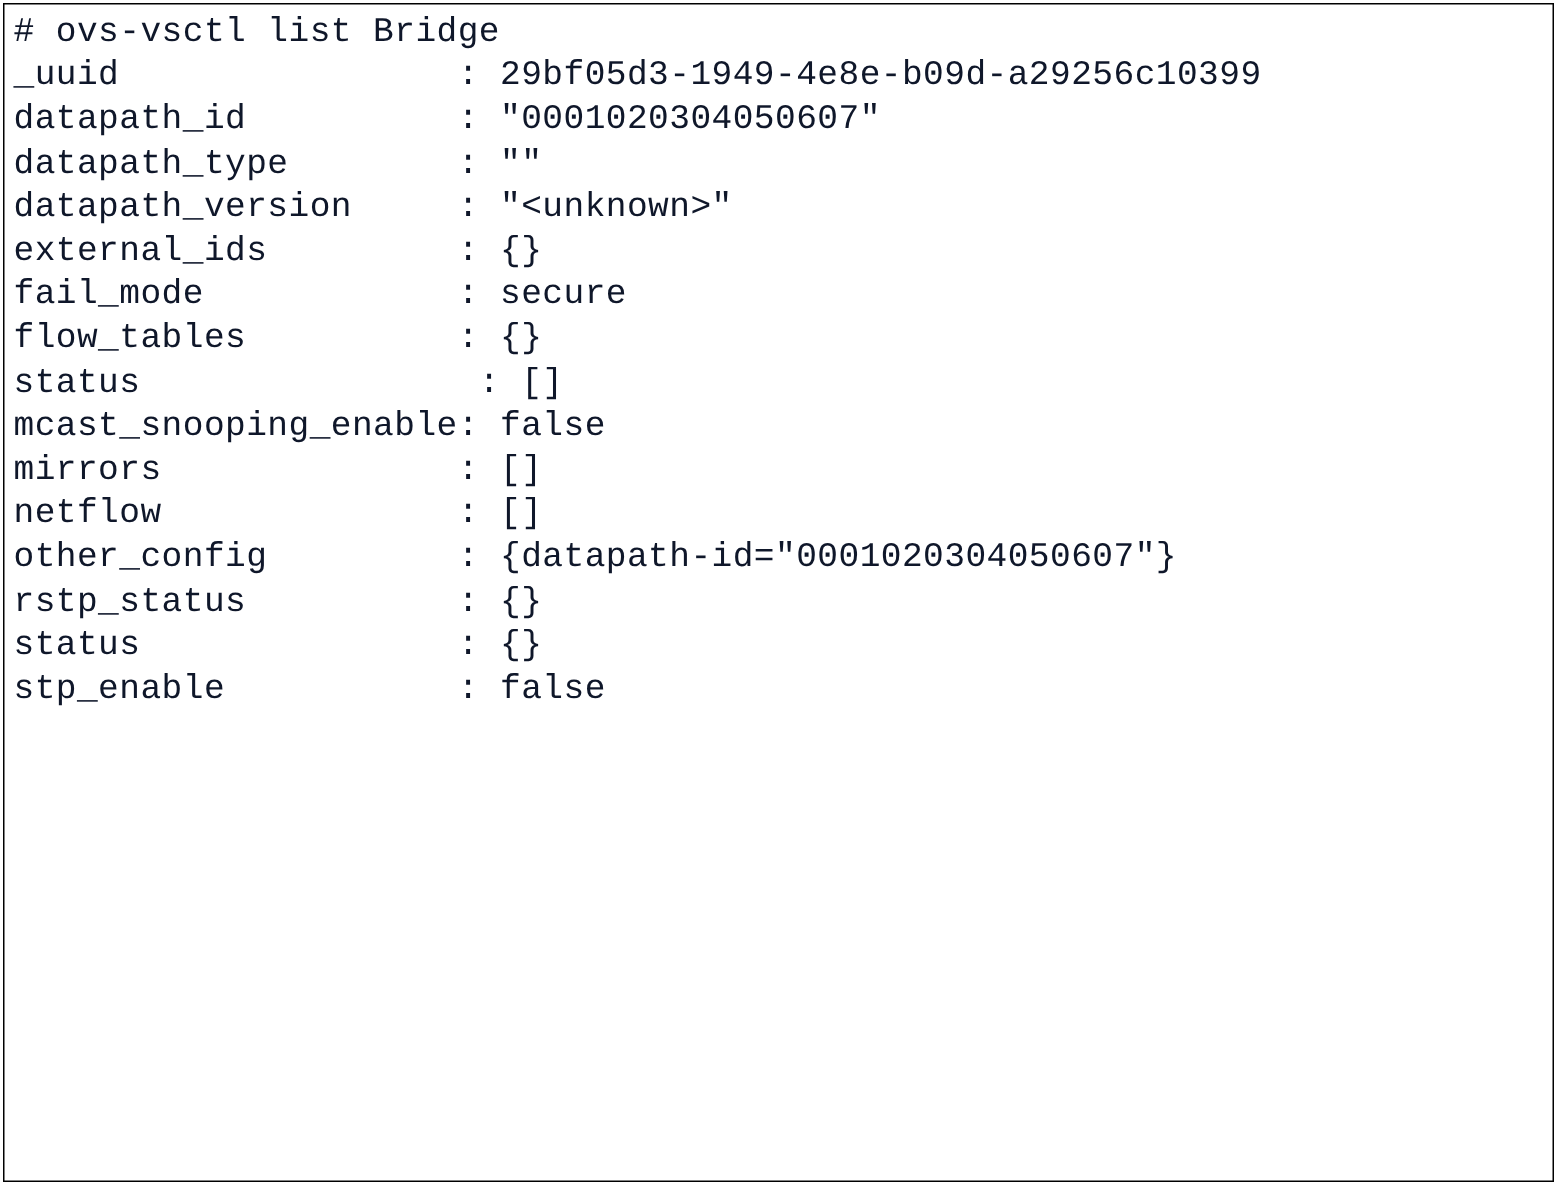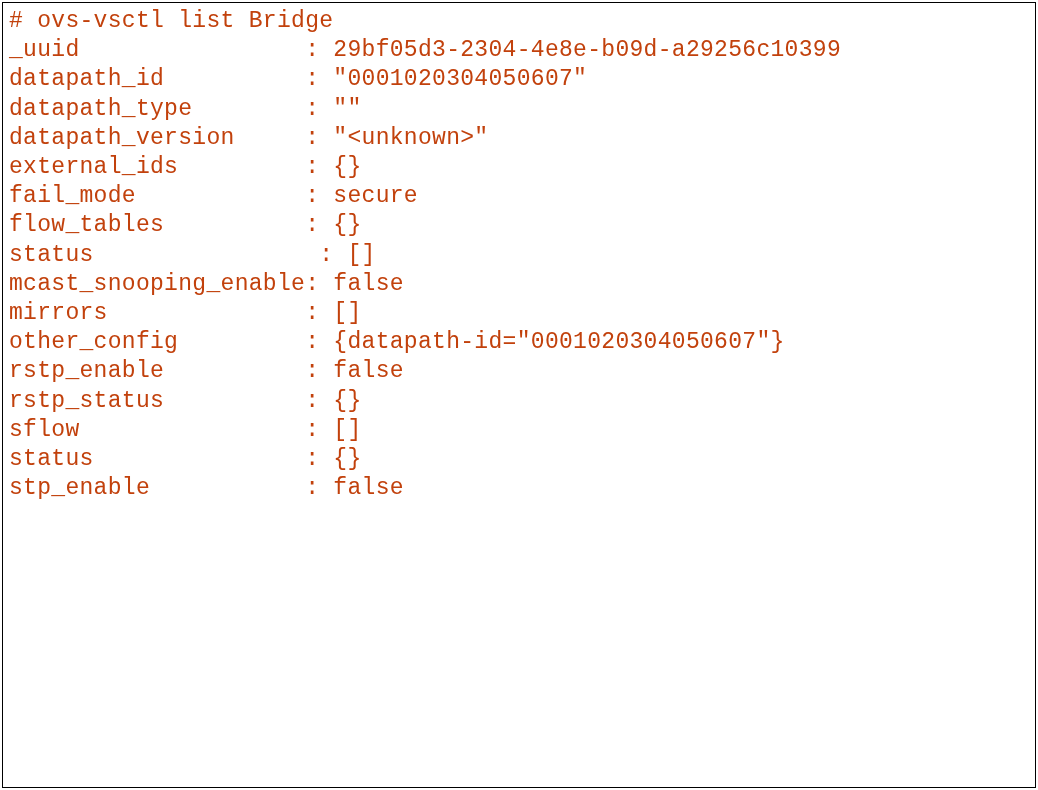--- a/index.html
+++ b/index.html
@@ -17,39 +17,38 @@
     .terminal {
       border: 1.5px solid #000000;
       padding: 4px 6px 6px 6px;
       width: 1034px;
       height: 786px;
       overflow: hidden;
       letter-spacing: 0.3px;
     }
     .line {
       white-space: pre;
-      color: #c2410c;
+      color: #0f172a;
     }
   </style>
 </head>
 <body>
 
 <div class="terminal">
   <div class="line"># ovs-vsctl list Bridge</div>
   <div id="rows-container">
-      <div class="line">_uuid                : 29bf05d3-2304-4e8e-b09d-a29256c10399</div>
+      <div class="line">_uuid                : 29bf05d3-1949-4e8e-b09d-a29256c10399</div>
       <div class="line">datapath_id          : "0001020304050607"</div>
       <div class="line">datapath_type        : ""</div>
       <div class="line">datapath_version     : "&lt;unknown&gt;"</div>
       <div class="line">external_ids         : {}</div>
       <div class="line">fail_mode            : secure</div>
       <div class="line">flow_tables          : {}</div>
       <div class="line">status                : []</div>
       <div class="line">mcast_snooping_enable: false</div>
       <div class="line">mirrors              : []</div>
+      <div class="line">netflow              : []</div>
       <div class="line">other_config         : {datapath-id="0001020304050607"}</div>
-      <div class="line">rstp_enable          : false</div>
       <div class="line">rstp_status          : {}</div>
-      <div class="line">sflow                : []</div>
       <div class="line">status               : {}</div>
       <div class="line">stp_enable           : false</div>
     </div>
 </div>
 
 </body></html>

